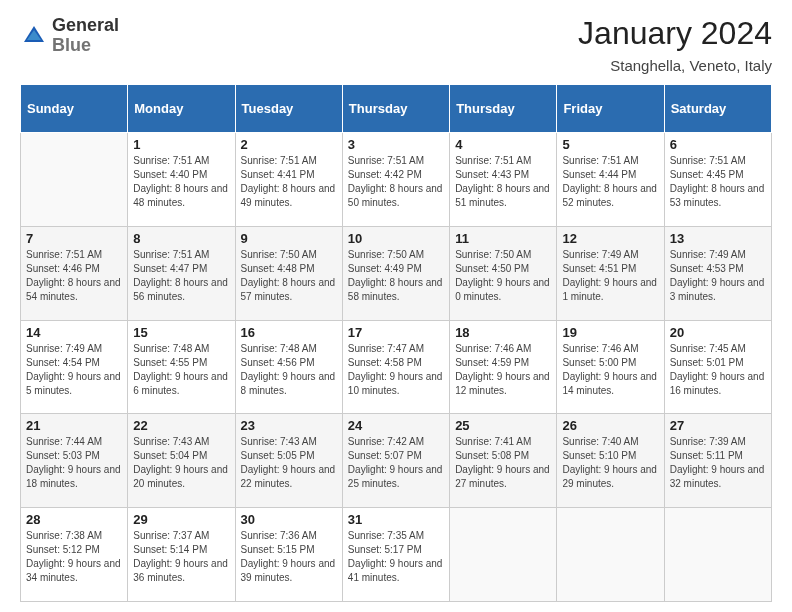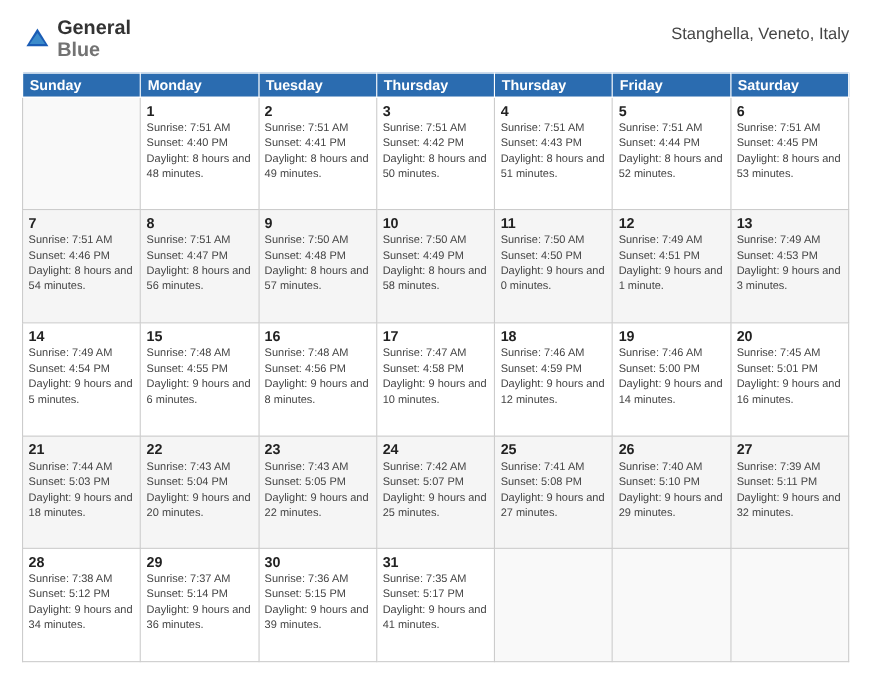--- a/index.html
+++ b/index.html
@@ -57,21 +57,21 @@
     .calendar-table {
       width: 100%;
       border-collapse: collapse;
       flex: 1;
       table-layout: fixed;
     }
     .calendar-table th {
       background-color: #2b6cb0;
       color: #fff;
       text-align: left;
-      padding: 3px 6px;
+      padding: 16px 6px;
       font-size: 13px;
       font-weight: bold;
       border: 1px solid #fff;
     }
     .calendar-table td {
       border: 1px solid #ccc;
       vertical-align: top;
       padding: 4px 5px;
       font-size: 10.5px;
       color: #333;
@@ -105,20 +105,21 @@
       <svg class="logo-icon" viewBox="0 0 28 28">
         <polygon points="14,4 24,20 4,20" fill="#1a5cb5"></polygon>
         <polygon points="14,8 21,18 7,18" fill="#4a9fd4" opacity="0.7"></polygon>
       </svg>
       <div class="logo-text">
         <span class="logo-general">General</span><br>
         <span class="logo-blue">Blue</span>
       </div>
     </div>
     <div class="title-block">
+      <div class="month-title">January 2024</div>
       <div class="subtitle">Stanghella, Veneto, Italy</div>
     </div>
   </div>
 
   <table class="calendar-table">
     <thead>
       <tr>
         <th>Sunday</th>
         <th>Monday</th>
         <th>Tuesday</th>

